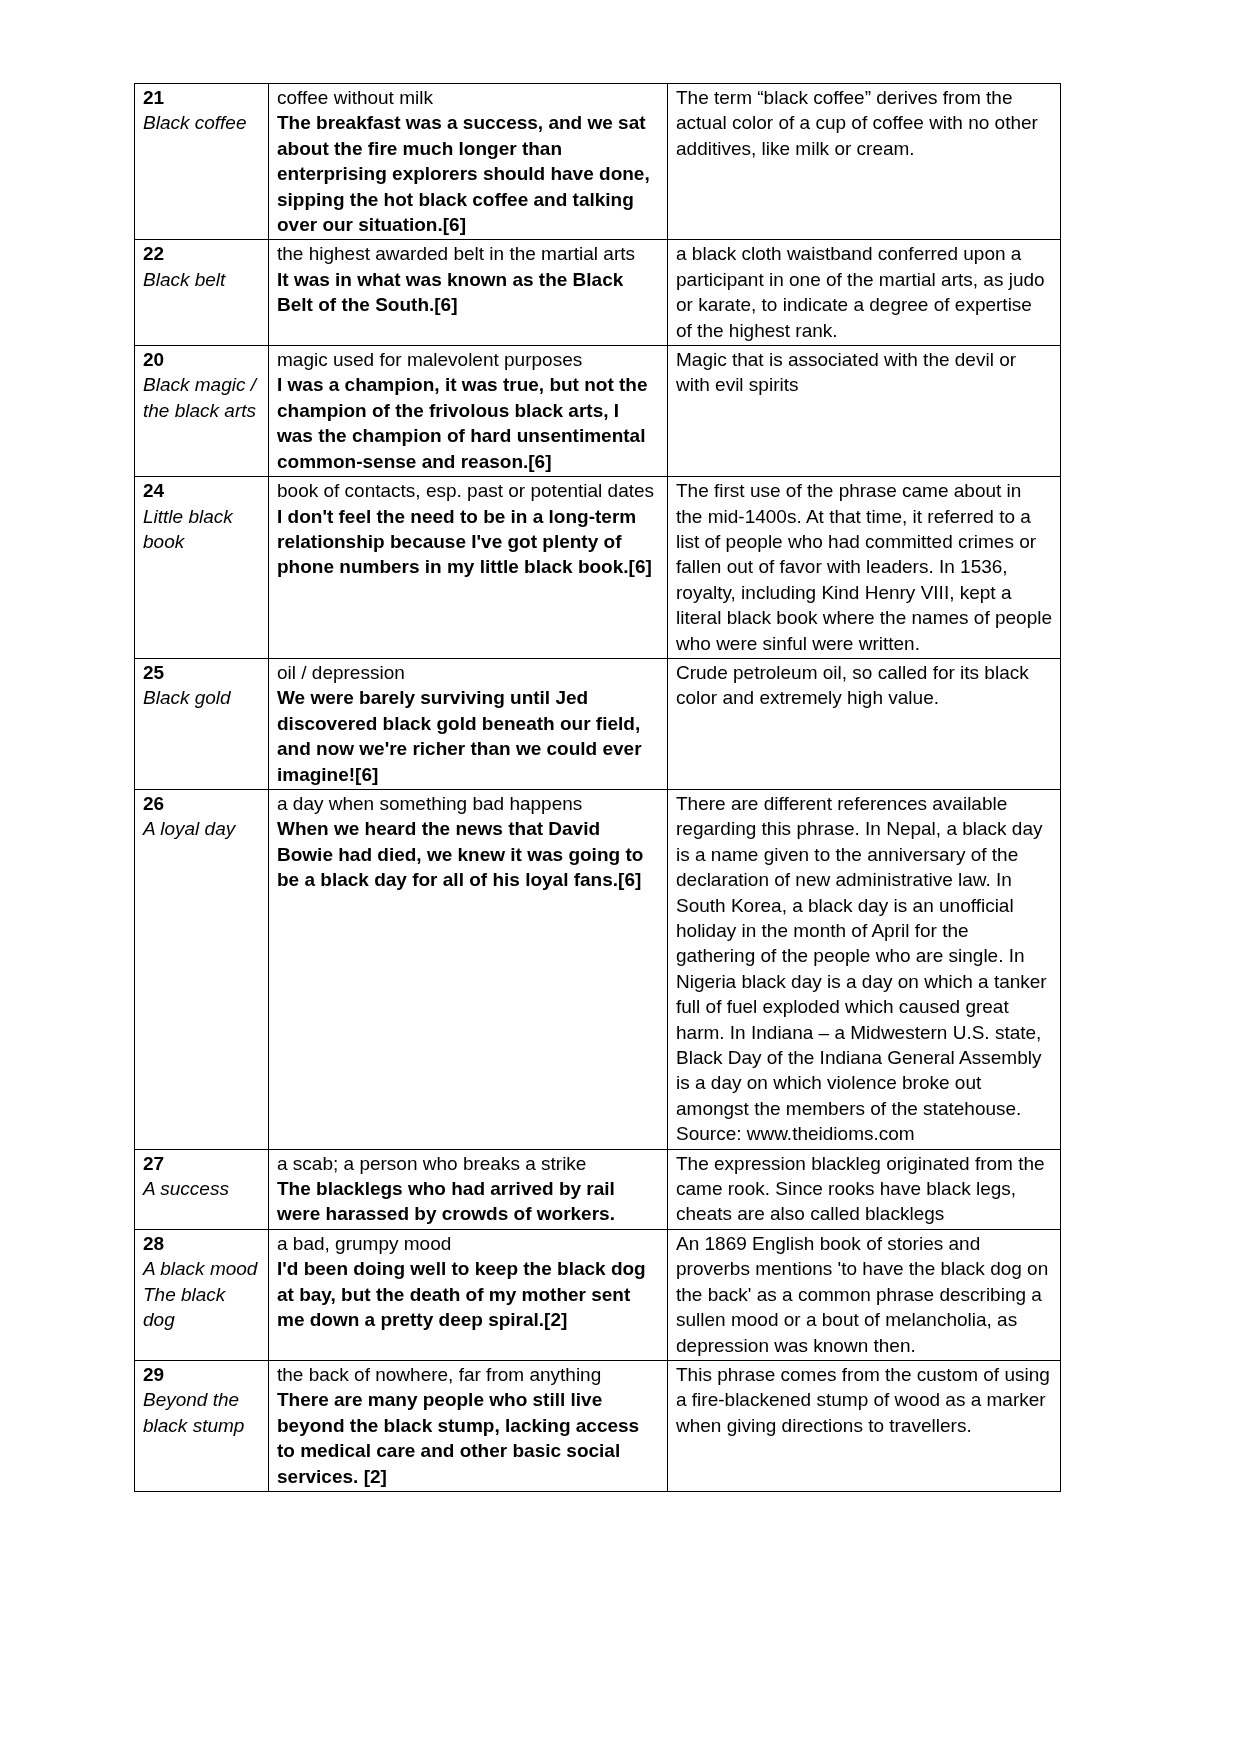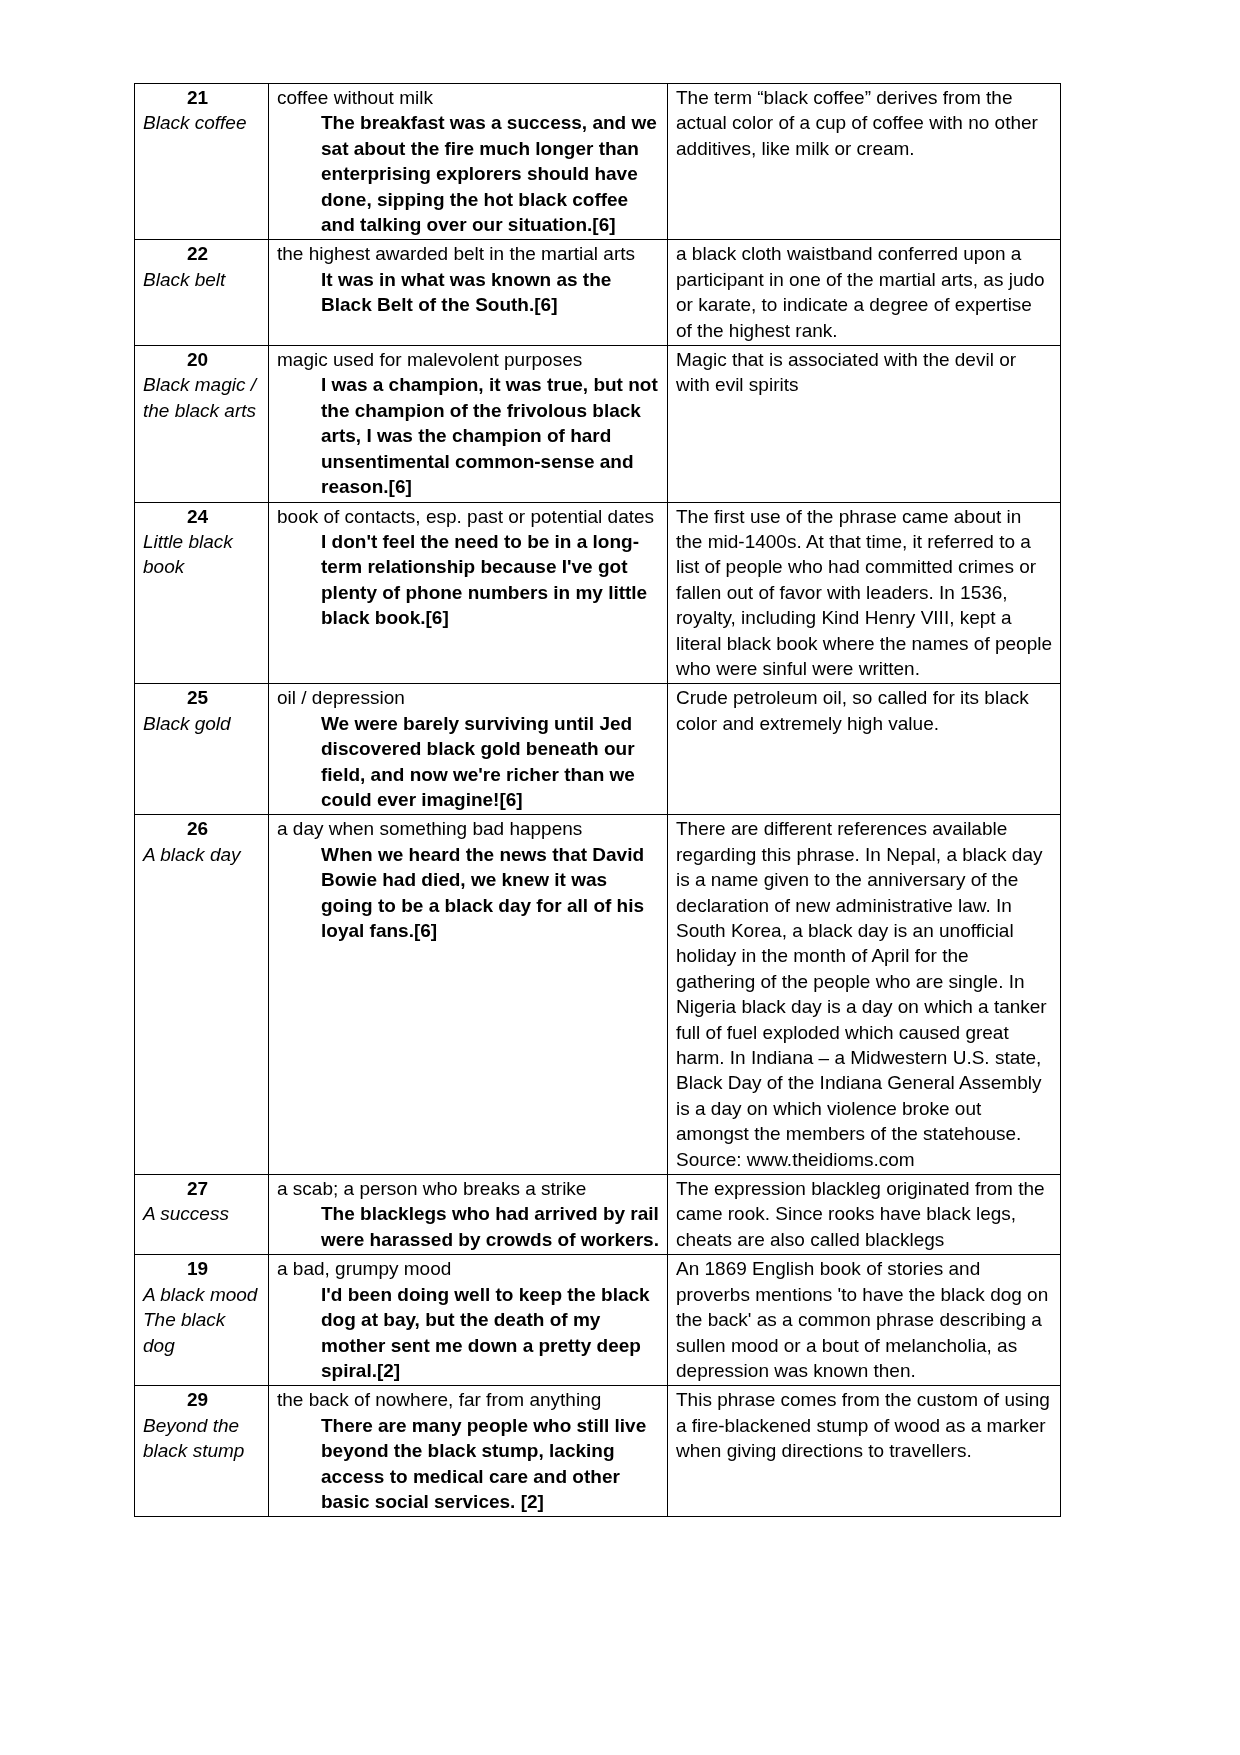--- a/index.html
+++ b/index.html
@@ -28,21 +28,21 @@
     border: 1.5px solid #000000;
     vertical-align: top;
     padding: 1px 8px 2px 8px;
     font-size: 19px;
     line-height: 25.4px;
     word-wrap: break-word;
   }
   col.c1 { width: 134px; }
   col.c2 { width: 399px; }
   col.c3 { width: 393px; }
-  .b { font-weight: bold; margin-left: 44px; }
+  .b { font-weight: bold; }
   .idiom-name { white-space: pre-line; font-style: italic; }
 </style>
 </head>
 <body>
 
 <div class="page">
   <table class="idioms">
     <colgroup>
       <col class="c1">
       <col class="c2">
@@ -110,21 +110,21 @@
             <div>oil / depression</div>
             <div class="b">We were barely surviving until Jed discovered black gold beneath our field, and now we're richer than we could ever imagine![6]</div>
           </td>
           <td>
             <div>Crude petroleum oil, so called for its black color and extremely high value.</div>
           </td>
         </tr>
         <tr>
           <td>
             <div class="b">26</div>
-            <div class="idiom-name">A black day</div>
+            <div class="idiom-name">A loyal day</div>
           </td>
           <td>
             <div>a day when something bad happens</div>
             <div class="b">When we heard the news that David Bowie had died, we knew it was going to be a black day for all of his loyal fans.[6]</div>
           </td>
           <td>
             <div>There are different references available regarding this phrase. In Nepal, a black day is a name given to the anniversary of the declaration of new administrative law. In South Korea, a black day is an unofficial holiday in the month of April for the gathering of the people who are single. In Nigeria black day is a day on which a tanker full of fuel exploded which caused great harm. In Indiana – a Midwestern U.S. state, Black Day of the Indiana General Assembly is a day on which violence broke out amongst the members of the statehouse. Source: www.theidioms.com</div>
           </td>
         </tr>
         <tr>
@@ -135,21 +135,21 @@
           <td>
             <div>a scab; a person who breaks a strike</div>
             <div class="b">The blacklegs who had arrived by rail were harassed by crowds of workers.</div>
           </td>
           <td>
             <div>The expression blackleg originated from the came rook. Since rooks have black legs, cheats are also called blacklegs</div>
           </td>
         </tr>
         <tr>
           <td>
-            <div class="b">19</div>
+            <div class="b">28</div>
             <div class="idiom-name">A black mood
 The black dog</div>
           </td>
           <td>
             <div>a bad, grumpy mood</div>
             <div class="b">I'd been doing well to keep the black dog at bay, but the death of my mother sent me down a pretty deep spiral.[2]</div>
           </td>
           <td>
             <div>An 1869 English book of stories and proverbs mentions 'to have the black dog on the back' as a common phrase describing a sullen mood or a bout of melancholia, as depression was known then.</div>
           </td>

